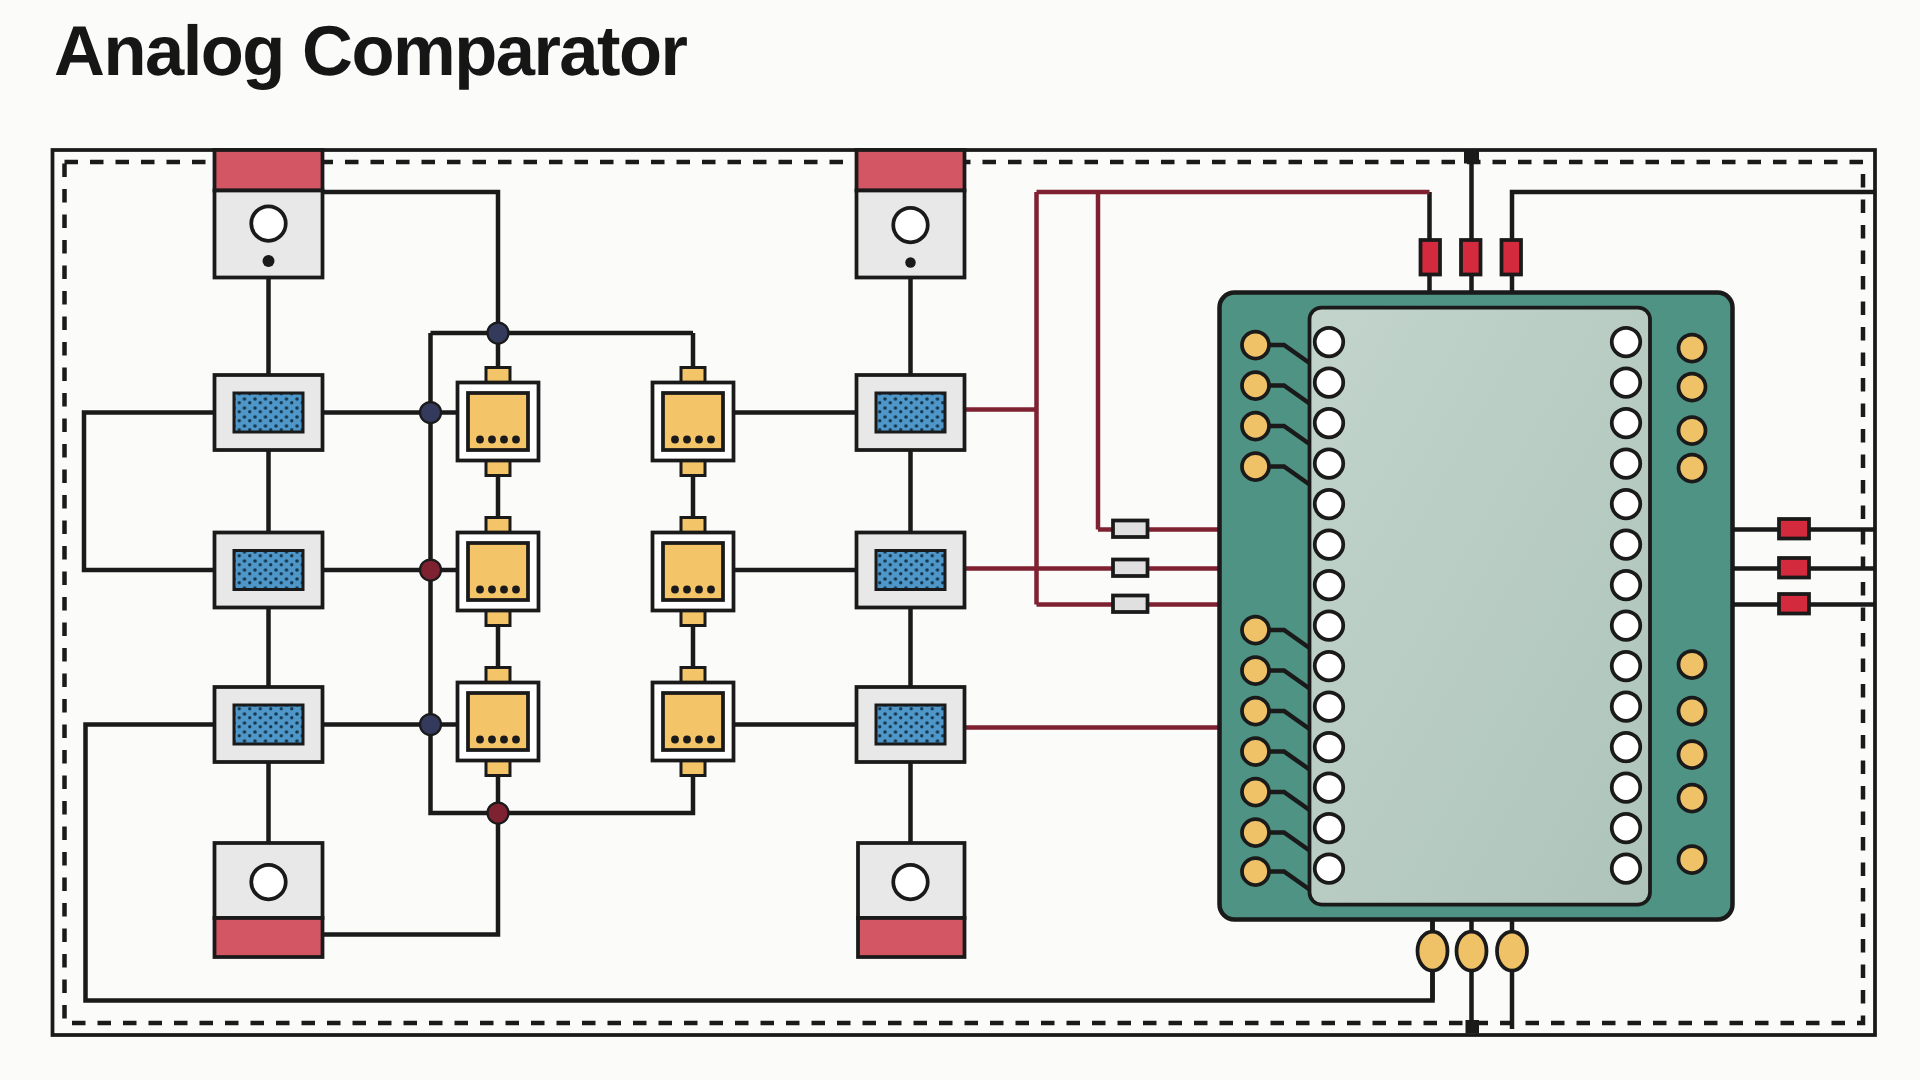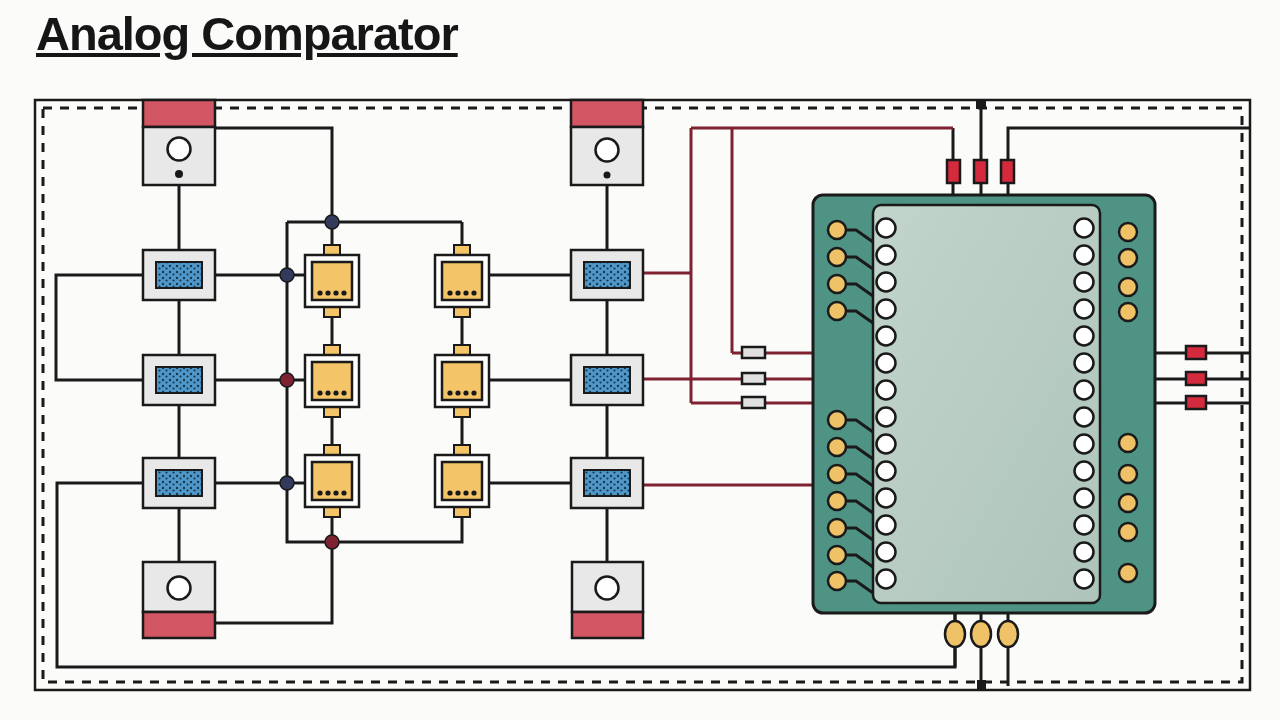--- a/index.html
+++ b/index.html
@@ -10,21 +10,21 @@
     --junction-maroon:#7e2231; --component-gray:#e8e8e8; --pad-gray:#e0e0e0;
   }
   html,body{margin:0;padding:0;}
   body{
     width:1280px;height:720px;position:relative;overflow:hidden;
     background:var(--background);
     font-family:"Liberation Sans", sans-serif;
   }
   .title{
     position:absolute;left:36px;top:6px;margin:0;
-    font-size:47px;font-weight:bold;color:var(--ink);letter-spacing:-1px;text-decoration:underline;
+    font-size:47px;font-weight:bold;color:var(--ink);letter-spacing:-1px;
   }
   svg{position:absolute;left:0;top:0;}
   .blk{stroke:var(--wire-dark);stroke-width:3;fill:none;}
   .red{stroke:var(--wire-red);stroke-width:3;fill:none;}
   .outline{stroke:var(--wire-dark);stroke-width:2.5;}
 </style>
 </head>
 <body>
 
 <h1 class="title">Analog Comparator</h1>

